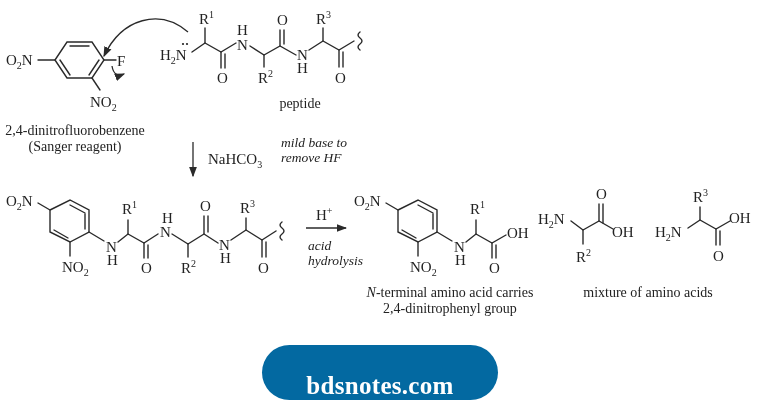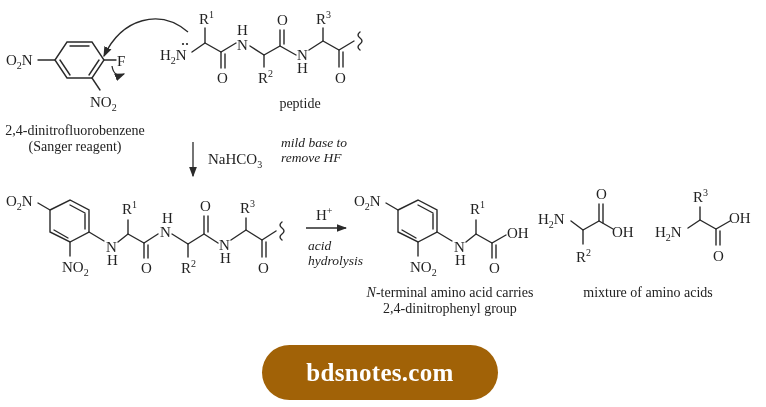--- a/index.html
+++ b/index.html
@@ -8,22 +8,22 @@
   svg text { font-family:"Liberation Serif", serif; fill:#222; }
   .lbl { font-size:15px; }
   .sub { font-size:10px; }
   .sup { font-size:10px; }
   .cap { font-size:14px; }
   .it { font-style:italic; font-size:13.5px; }
   .bond { stroke:#2a2a2a; stroke-width:1.4; fill:none; stroke-linecap:round; }
   .arrowline { stroke:#2a2a2a; stroke-width:1.3; fill:none; }
   .site-button {
     position:absolute; left:262px; top:345px; width:236px; height:55px;
-    border-radius:28px; background:#a16207;
-    display:flex; align-items:center; justify-content:center;
+    border-radius:28px; background:#0369a1;
+    display:flex; align-items:flex-end; justify-content:center;
     cursor:pointer;
   }
   .site-button span {
     color:#ffffff; font-family:"Liberation Serif", serif; font-weight:bold; font-size:25px; letter-spacing:0.3px;
   }
 </style>
 </head>
 <body>
 
 <svg class="scheme" viewBox="0 0 766 407">

